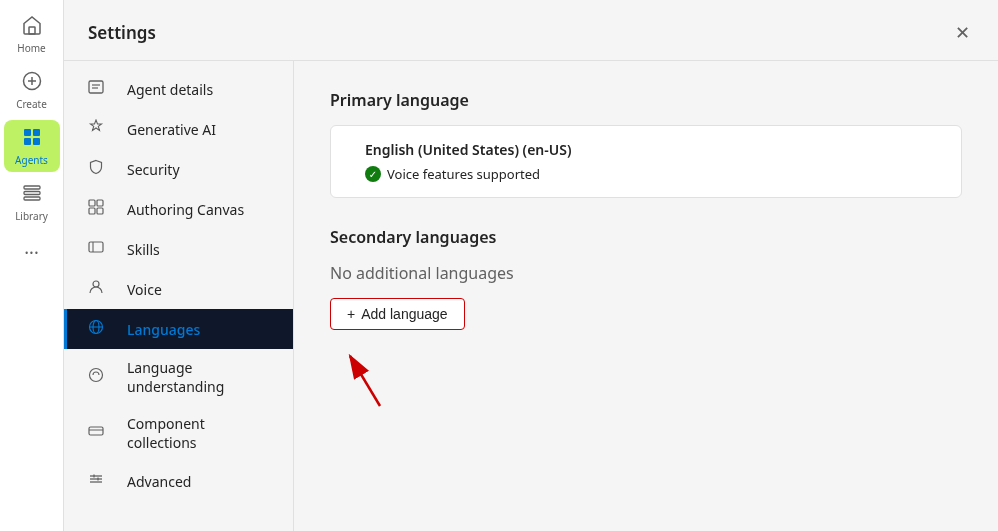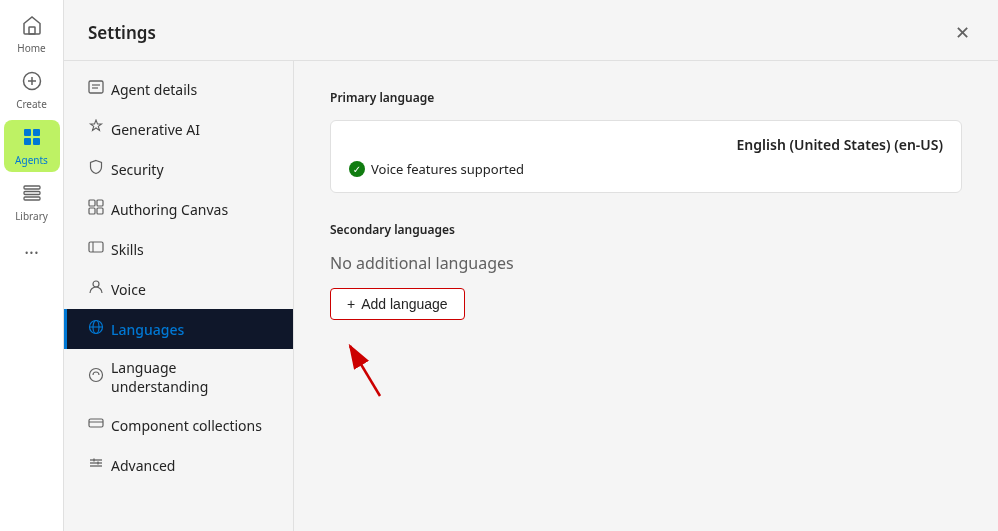--- a/index.html
+++ b/index.html
@@ -79,21 +79,21 @@
     .settings-sidebar {
       width: 230px;
       border-right: 1px solid #e0e0e0;
       padding: 8px 0;
       overflow-y: auto;
       flex-shrink: 0;
     }
     .sidebar-nav-item {
       display: flex;
       align-items: center;
-      gap: 6px;
+      gap: 22px;
       padding: 9px 20px;
       cursor: pointer;
       color: #242424;
       font-size: 14px;
       border-radius: 0;
       border-left: 3px solid transparent;
     }
     .sidebar-nav-item.active {
       background: #0f172a;
       color: #0078d4;
@@ -109,33 +109,32 @@
 
     
     .settings-content {
       flex: 1;
       padding: 28px 36px;
       overflow-y: auto;
     }
 
     
     .section-title {
-      font-size: 12px;
+      font-size: 16px;
       font-weight: 600;
       color: #242424;
       margin-bottom: 14px;
     }
     .language-card {
       background: #fff;
       border: 1px solid #e0e0e0;
       border-radius: 6px;
-      padding: 14px 18px;
+      padding: 14px 34px;
       margin-bottom: 28px;
       max-width: 660px;
-      text-align: right;
     }
     .language-name {
       font-weight: 600;
       font-size: 14px;
       color: #242424;
       margin-bottom: 6px;
     }
     .voice-supported {
       display: flex;
       align-items: center;

